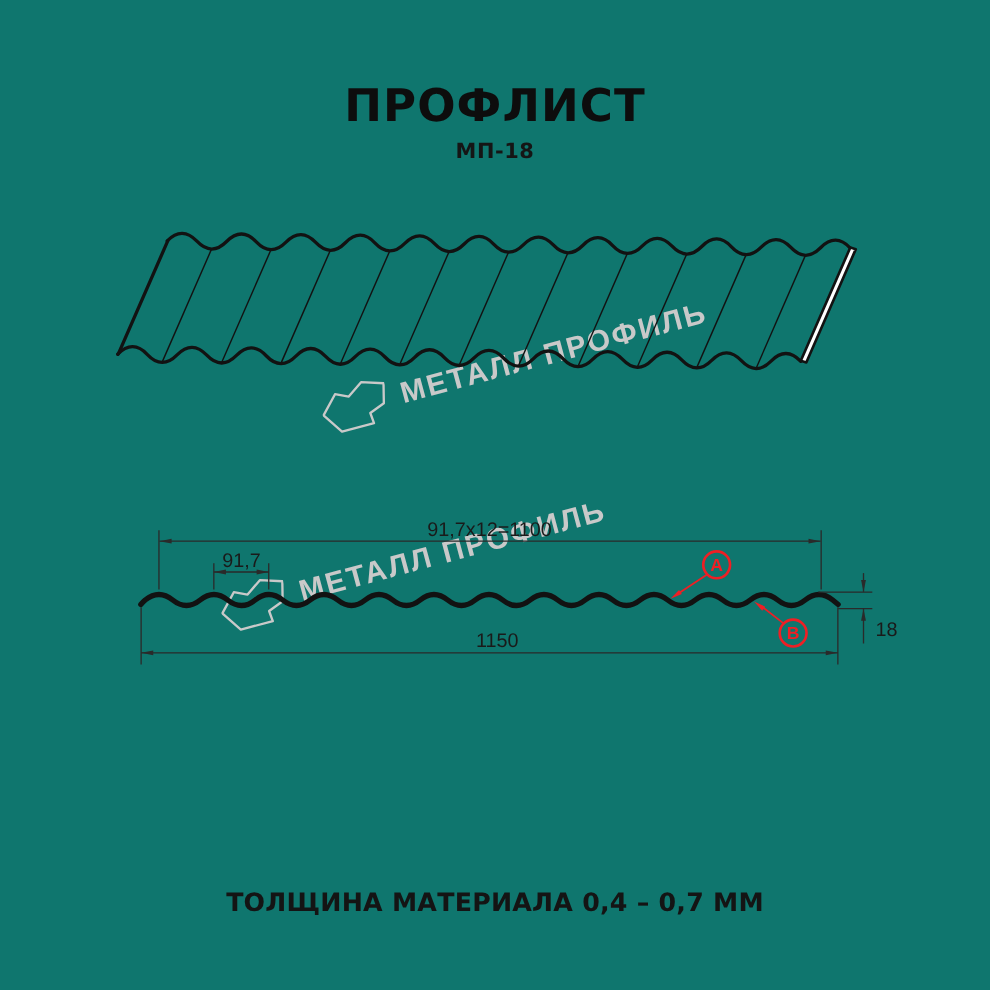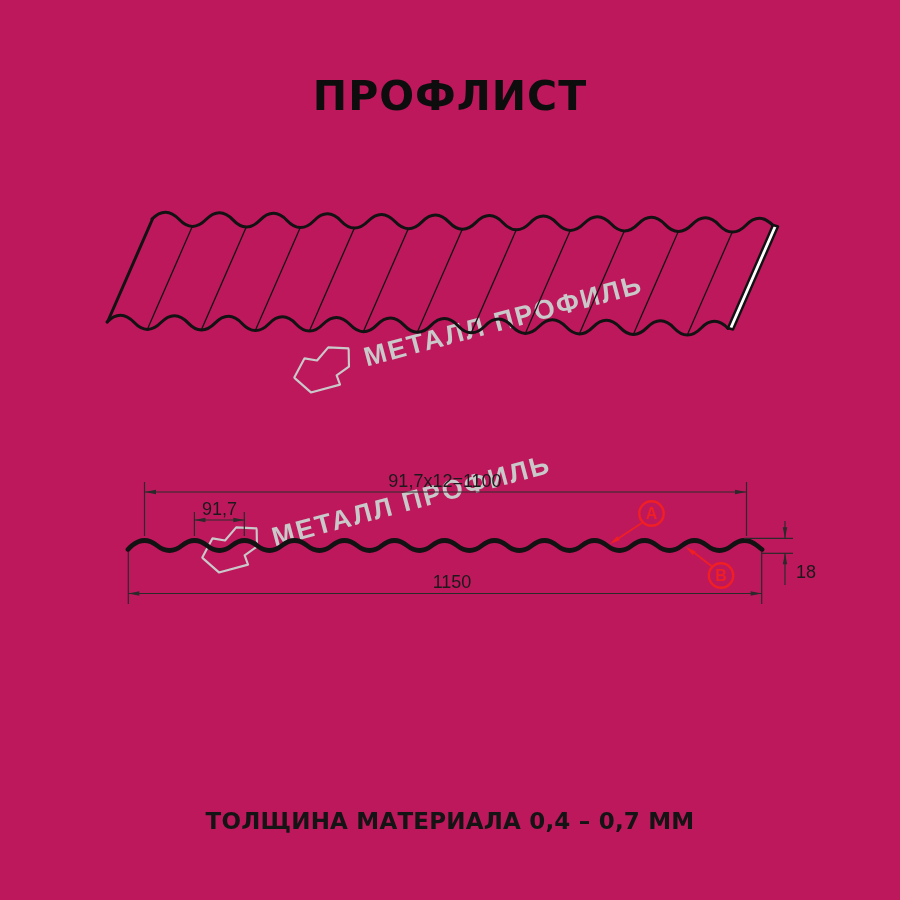--- a/index.html
+++ b/index.html
@@ -1,16 +1,16 @@
 <!DOCTYPE html>
 <html><head>
 <meta charset="utf-8">
 <style>
   html,body{margin:0;padding:0;background:#ffffff;}
-  #canvas{position:relative;width:900px;height:900px;background:#be185d;overflow:hidden;
+  #canvas{position:relative;width:900px;height:900px;background:#0f766e;overflow:hidden;
           font-family:"Liberation Sans",sans-serif;}
   .abs{position:absolute;}
   .ctr{left:0;right:0;text-align:center;}
   #title{top:72px;font-size:41px;font-weight:bold;letter-spacing:1px;color:#0d0d0d;
          font-family:"DejaVu Sans","Liberation Sans",sans-serif;}
   #subtitle{top:127px;font-size:19px;font-weight:bold;letter-spacing:0.5px;color:#151515;
             font-family:"DejaVu Sans","Liberation Sans",sans-serif;}
   #footer-note{top:795px;font-size:23px;font-weight:bold;letter-spacing:0.2px;color:#141414;
                font-family:"DejaVu Sans","Liberation Sans",sans-serif;margin-top:13px;}
   .watermark{display:flex;align-items:center;gap:12px;transform:rotate(-15deg);
@@ -29,20 +29,21 @@
   .redcirc{stroke:#ef1f24;stroke-width:2.4;fill:none;}
   .redtxt{font-family:"Liberation Sans",sans-serif;font-size:16px;font-weight:bold;
           fill:#ef1f24;text-anchor:middle;}
 </style>
 </head>
 <body>
 
 <div id="canvas">
 
   <div id="title" class="abs ctr">ПРОФЛИСТ</div>
+  <div id="subtitle" class="abs ctr">МП-18</div>
 
   <div id="wm1" class="abs watermark">
     <svg width="62" height="46" viewBox="0 0 70 46">
       <path d="M1,24 L18,6 L31,12 L47,1 L69,8 L64,28 L48,34 L49,45 L15,45 Z" fill="none" stroke="#c9c9c9" stroke-width="2.4" stroke-linejoin="round"></path>
     </svg>
     <span class="wm-text">МЕТАЛЛ ПРОФИЛЬ</span>
   </div>
 
   <svg class="abs" style="left:0;top:180px" width="900" height="220" viewBox="0 0 900 220">
 

